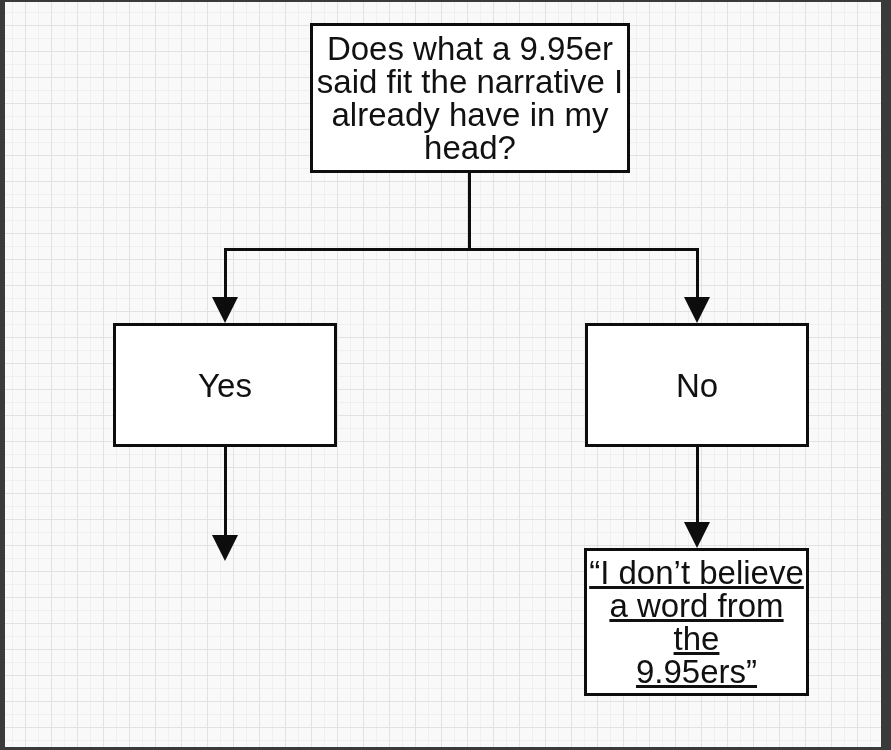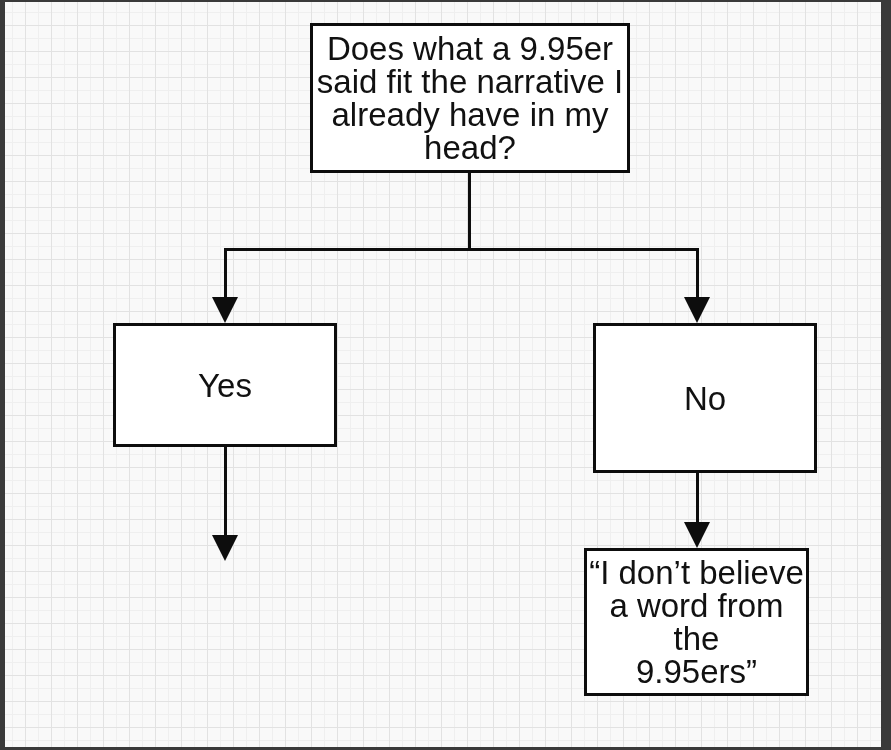--- a/index.html
+++ b/index.html
@@ -30,23 +30,23 @@
     background: #ffffff; border: 3px solid #0d0d0d;
     display: flex; align-items: center; justify-content: center;
     text-align: center; color: #111111;
     font-size: 33px; line-height: 33px;
     z-index: 3;
   }
   .node-text { white-space: pre-line; }
 
   .node-question    { left: 310px; top: 23px;  width: 320px; height: 150px; }
   .node-yes         { left: 113px; top: 323px; width: 224px; height: 124px; }
-  .node-no          { left: 585px; top: 323px; width: 224px; height: 150px; margin-left: 8px; }
+  .node-no          { left: 585px; top: 323px; width: 224px; height: 124px; }
   .node-yes-outcome { left: 112px; top: 561px; width: 223px; height: 124px; }
-  .node-no-outcome  { left: 584px; top: 548px; width: 225px; height: 148px; }
+  .node-no-outcome  { left: 584px; top: 548px; width: 225px; height: 148px; text-decoration: underline; }
 
   .line { position: absolute; background: #0d0d0d; z-index: 2; }
   .line-riser      { left: 468px; top: 173px; width: 3px; height: 78px; }
   .line-split      { left: 224px; top: 248px; width: 474px; height: 3px; }
   .line-drop-left  { left: 224px; top: 248px; width: 3px; height: 52px; }
   .line-drop-right { left: 696px; top: 248px; width: 3px; height: 52px; }
   .line-yes-out    { left: 224px; top: 447px; width: 3px; height: 90px; }
   .line-no-out     { left: 696px; top: 447px; width: 3px; height: 77px; }
 
   .arrowhead {

